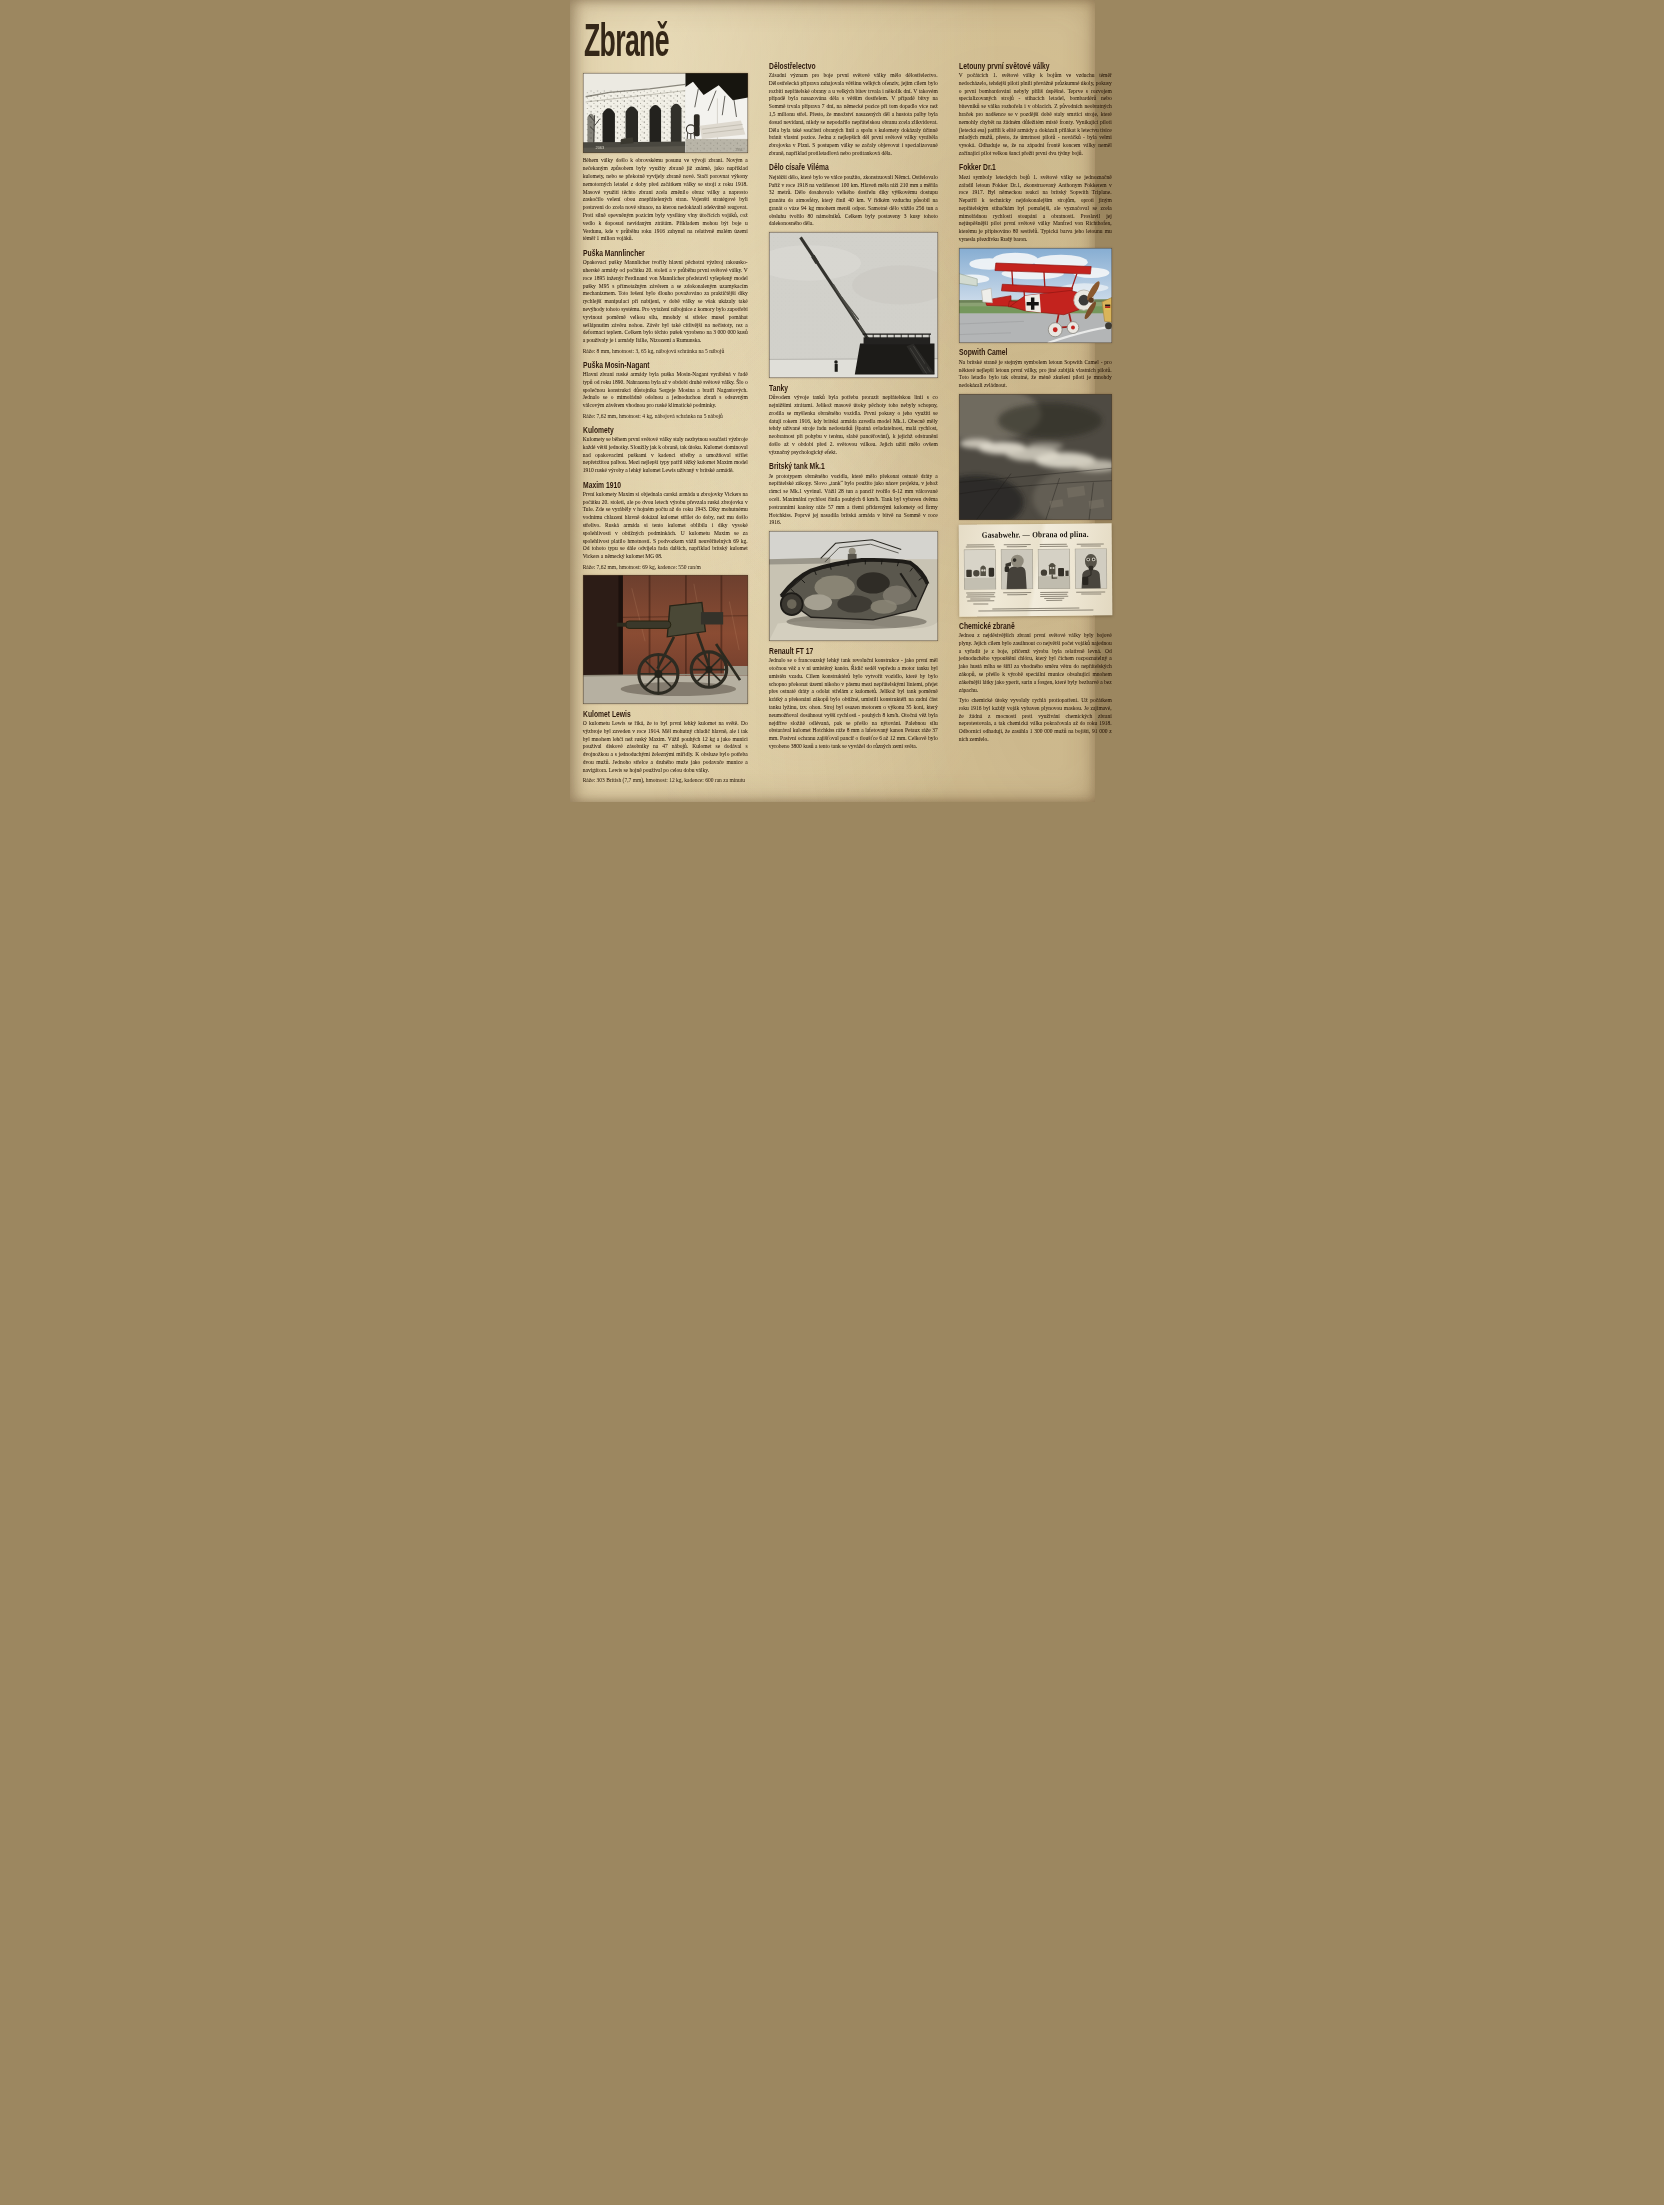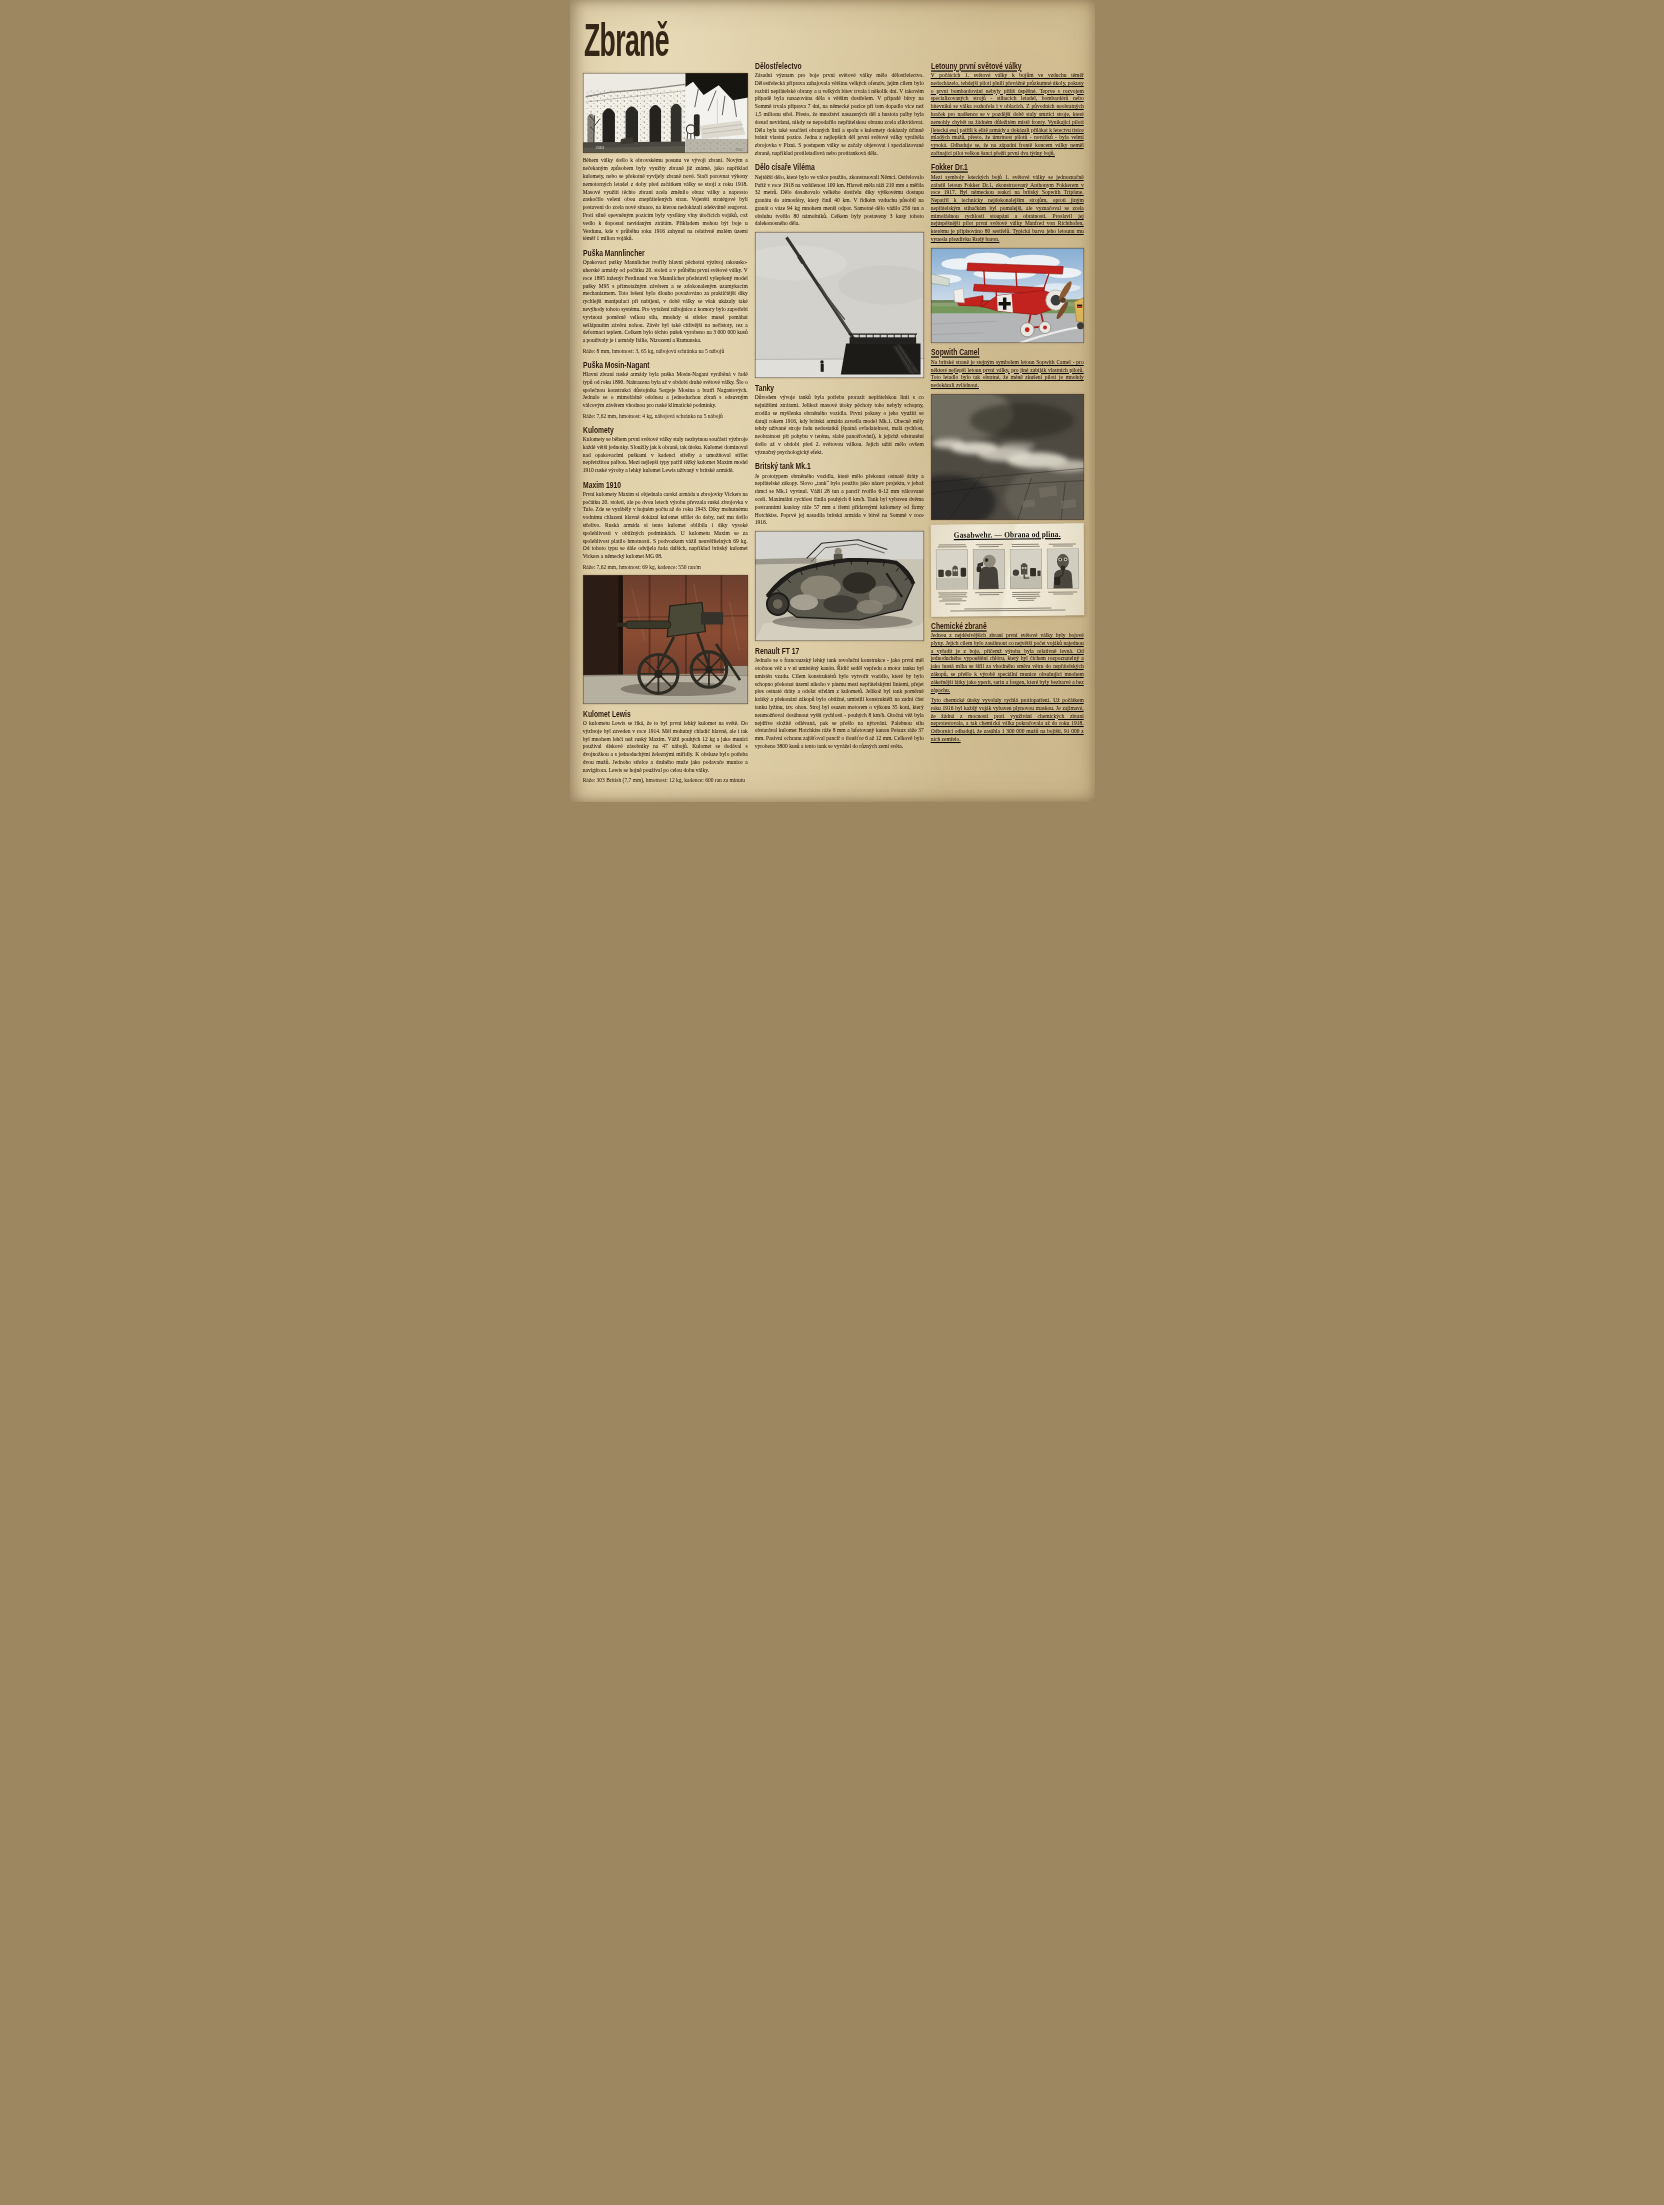--- a/index.html
+++ b/index.html
@@ -11,25 +11,25 @@
     background-color:#d7c498;
     background-image:
       radial-gradient(ellipse at 18% 8%, rgba(255,250,228,.40), transparent 55%),
       radial-gradient(ellipse at 82% 28%, rgba(122,92,52,.10), transparent 60%),
       radial-gradient(ellipse at 45% 62%, rgba(255,248,224,.28), transparent 55%),
       radial-gradient(ellipse at 92% 88%, rgba(122,92,52,.12), transparent 60%),
       radial-gradient(ellipse at 8% 90%, rgba(255,247,220,.25), transparent 50%);
     box-shadow: inset 0 0 31px rgba(96,66,34,.28), inset 6.2px 0 11.5px rgba(70,46,22,.28), inset -3.5px 0 8px rgba(70,46,22,.18);
     display:grid;
     grid-template-columns:165px 169px 153px;
-    column-gap:7px;
+    column-gap:21px;
   }
   .col{min-width:0;}
   .col-mid{padding-top:49px;}
-  .col-right{padding-top:49px;text-decoration:underline;}
+  .col-right{padding-top:49px;}
   h1.title{
     font-family:"Liberation Sans",sans-serif;font-weight:700;
     font-size:36px;line-height:.95;color:#342718;margin:12.3px 0 20px 0.9px;
     transform:scale(.74,1.28);transform-origin:left top;letter-spacing:-0.9px;
     white-space:nowrap;
   }
   h2.h2{
     font-family:"Liberation Sans",sans-serif;font-weight:700;
     font-size:7.7px;line-height:1.05;color:#2d190c;
     margin:6.6px 0 1.3px 0;

